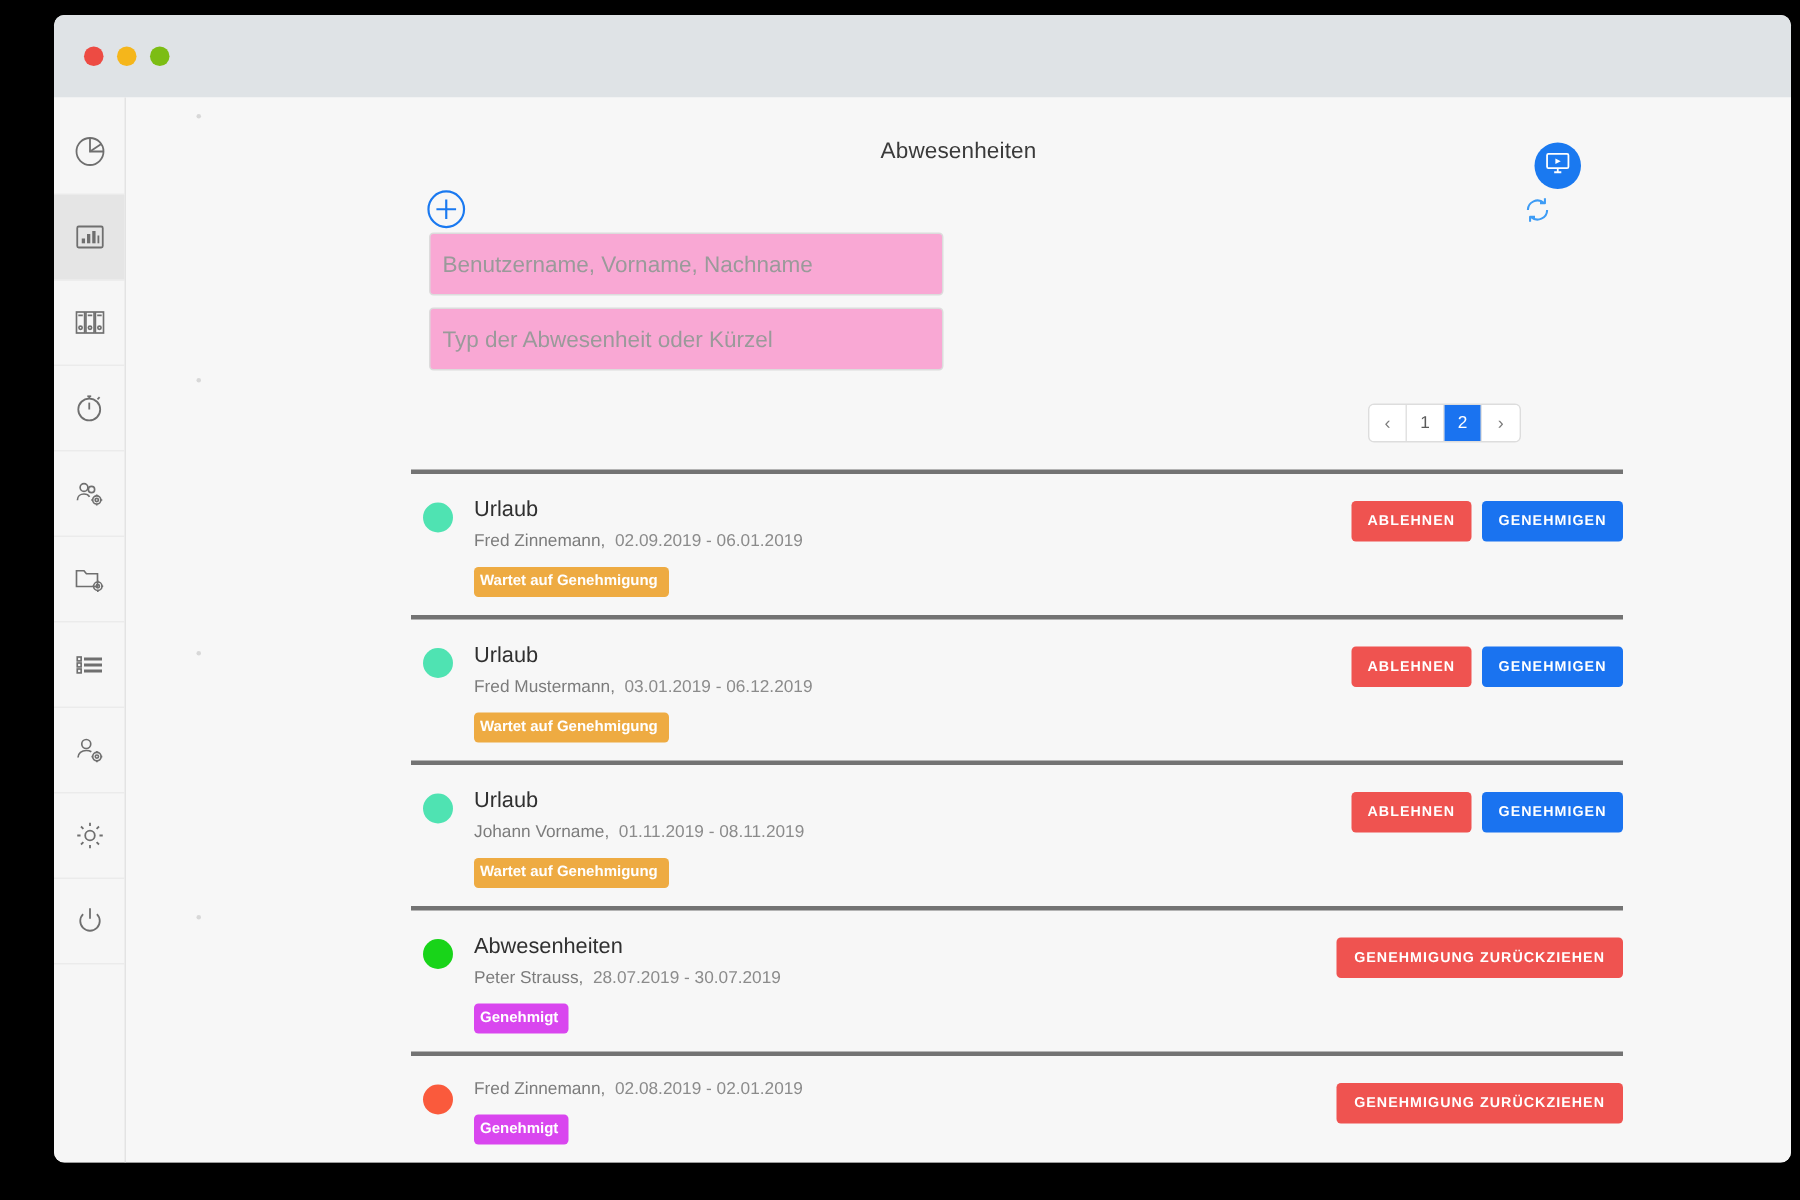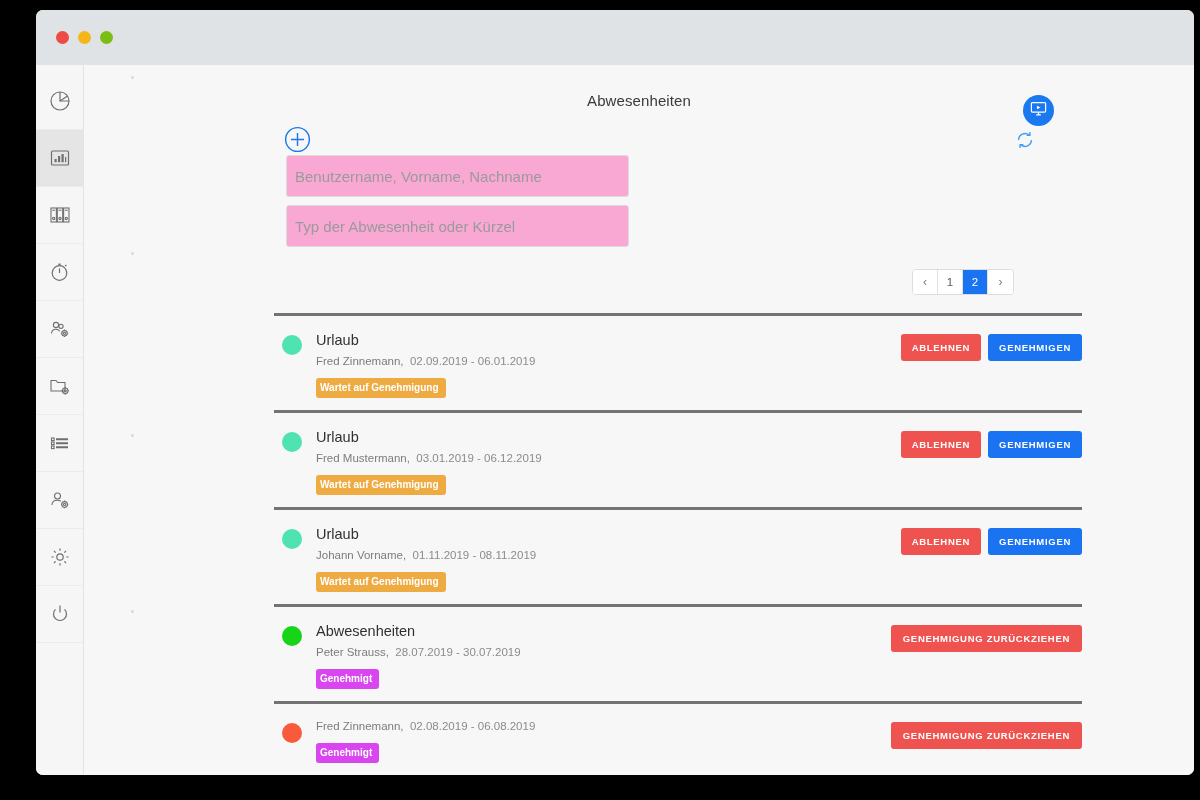--- a/index.html
+++ b/index.html
@@ -467,21 +467,21 @@
           <div class="row-actions">
             <button class="btn withdraw">GENEHMIGUNG ZURÜCKZIEHEN</button>
           </div>
         </div>
 
         <div class="row">
           <div class="bullet" style="background:#fa5a3c"></div>
           <div class="row-info">
             <div class="row-sub">
               <span class="nm">Fred Zinnemann,</span>
-              &nbsp;<span>02.08.2019 - 06.08.2019</span>
+              &nbsp;<span>02.08.2019 - 02.01.2019</span>
             </div>
             <span class="badge approved">Genehmigt</span>
           </div>
           <div class="row-actions">
             <button class="btn withdraw">GENEHMIGUNG ZURÜCKZIEHEN</button>
           </div>
         </div>
 
       </div>
 

